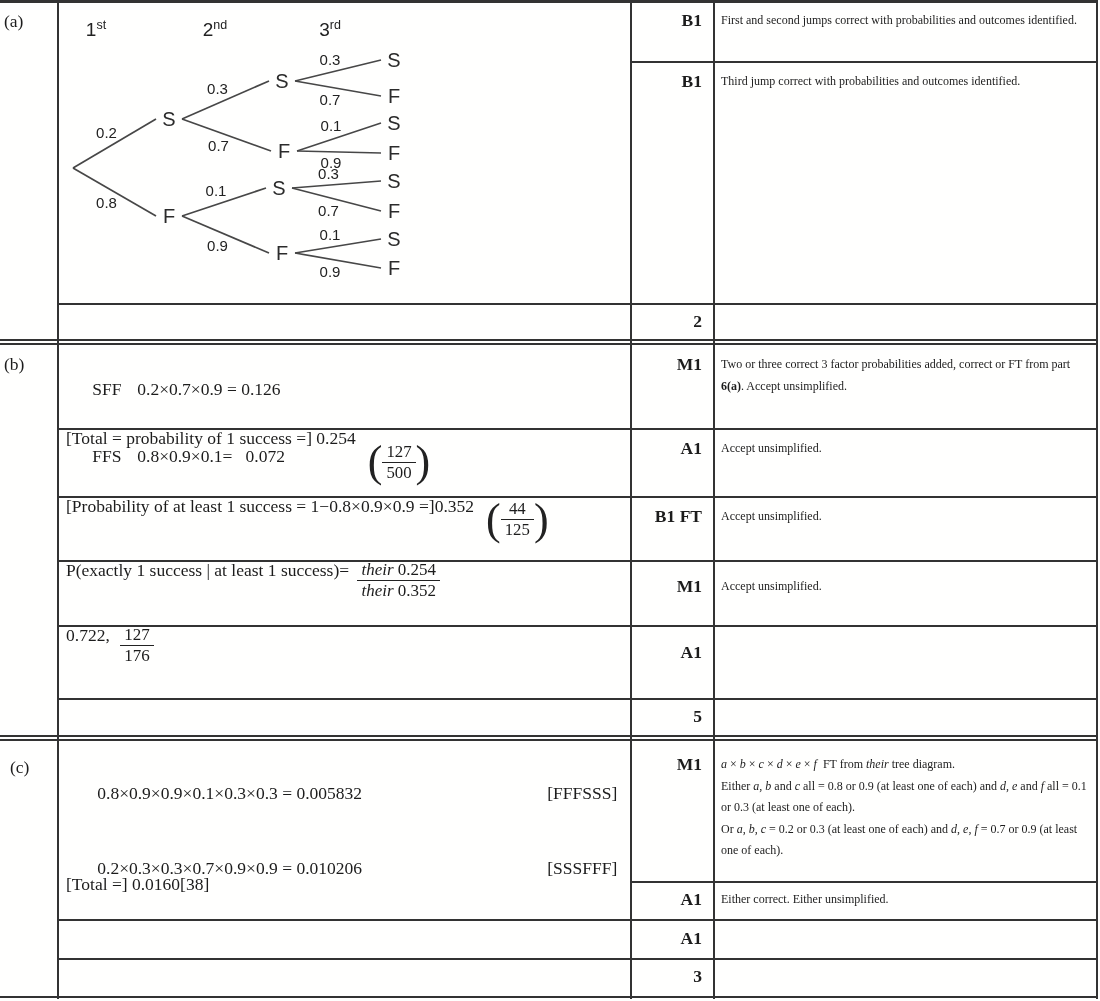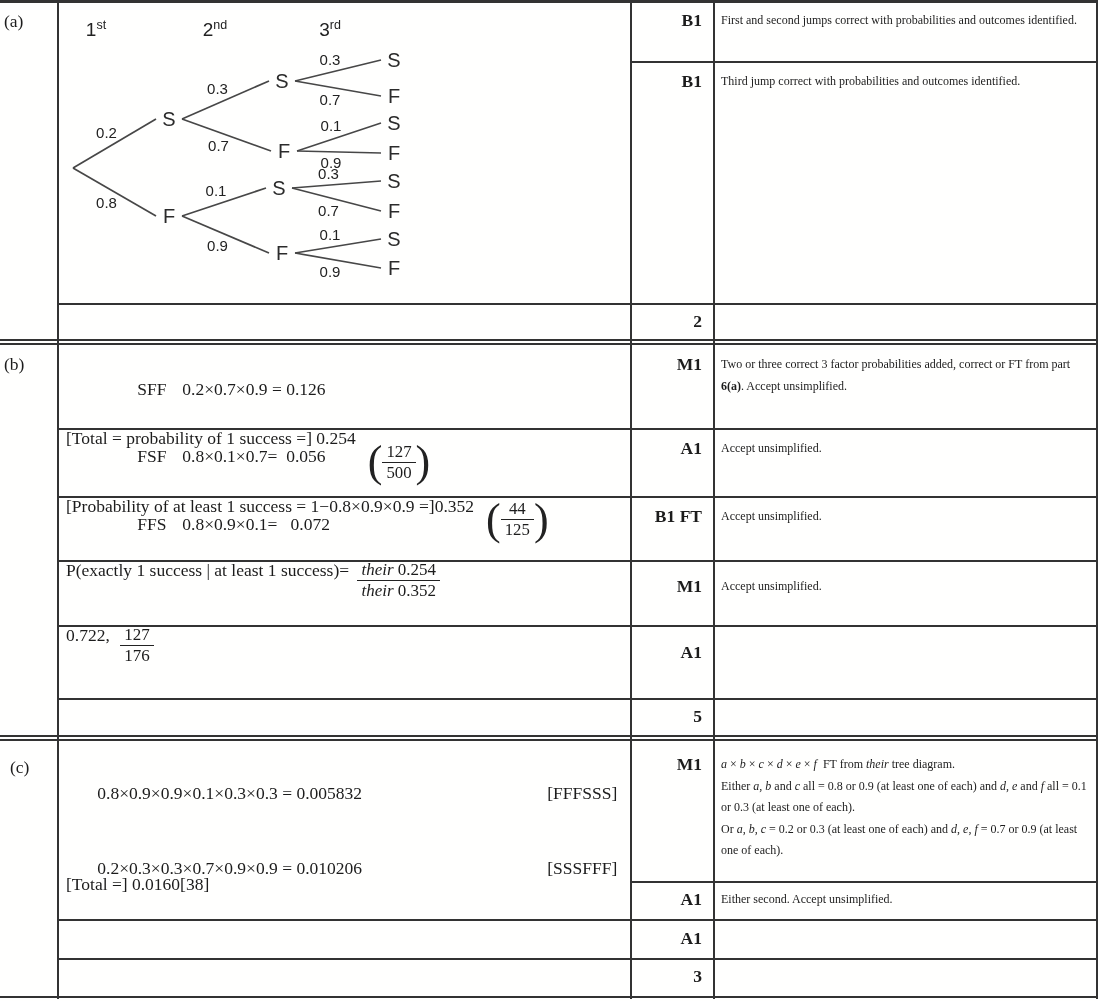--- a/index.html
+++ b/index.html
@@ -8,21 +8,21 @@
   .hl{position:absolute;background:#333;height:1.6px;}
   .vl{position:absolute;background:#333;width:1.6px;}
   .thick{height:2.6px;}
   .plabel{position:absolute;font-size:17.5px;}
   .mark{position:absolute;left:628px;width:74px;text-align:right;font-weight:bold;font-size:17.5px;}
   .total{position:absolute;left:628px;width:74px;text-align:right;font-weight:bold;font-size:17.5px;}
   .comment{position:absolute;left:721px;width:374px;font-size:12px;line-height:21.5px;white-space:pre-wrap;}
   .math{font-size:17.5px;white-space:pre;}
   .mline{line-height:22.5px;}
   .cline{line-height:25px;}
-  .wlabel{display:inline-block;width:45px;margin-left:45px;}
+  .wlabel{display:inline-block;width:45px;}
   .cexpr{display:inline-block;width:450px;}
   .mrow{position:absolute;display:flex;}
   .frac{display:inline-block;text-align:center;vertical-align:middle;font-size:16.8px;line-height:1.18;white-space:pre;}
   .frac .fn{display:block;border-bottom:1.4px solid #222;padding:0 4px;}
   .frac .fd{display:block;padding:0 4px;}
   .pgroup{display:inline-flex;align-items:center;margin-left:12px;}
   .bigp{font-size:44px;line-height:0;color:#222;font-weight:400;transform:scaleY(1.02);}
   i{font-style:italic;}
 </style>
 </head>
@@ -108,23 +108,20 @@
   <div class="comment" style="top:10px">First and second jumps correct with probabilities and outcomes identified.</div>
   <div class="mark" style="top:71px">B1</div>
   <div class="comment" style="top:71px">Third jump correct with probabilities and outcomes identified.</div>
   <div class="total" style="top:311px">2</div>
 
   <div style="position:absolute;left:66px;top:355px">
     <div class="math mline">
       <span class="wlabel">SFF</span><span>0.2×0.7×0.9 = 0.126</span>
     </div>
     <div class="math mline">
-      <span class="wlabel">FSF</span><span>0.8×0.1×0.7=  0.056</span>
-    </div>
-    <div class="math mline">
       <span class="wlabel">FFS</span><span>0.8×0.9×0.1=   0.072</span>
     </div>
   </div>
 
   <div class="mrow" style="left:66px;top:428px;height:68px">
     <span class="math">[Total = probability of 1 success =] 0.254</span>
     <span class="pgroup">
         <span class="bigp">(</span>
         <span class="frac"><span class="fn">127</span><span class="fd">500</span></span>
         <span class="bigp">)</span>
@@ -172,17 +169,17 @@
 
   <div class="mrow" style="left:66px;top:874px;height:39px">
     <span class="math">[Total =] 0.0160[38]</span>
   </div>
 
   <div class="mark" style="top:754px">M1</div>
   <div class="comment" style="top:754px"><i>a</i> × <i>b</i> × <i>c</i> × <i>d</i> × <i>e</i> × <i>f</i>  FT from <i>their</i> tree diagram.
 Either <i>a</i>, <i>b</i> and <i>c</i> all = 0.8 or 0.9 (at least one of each) and <i>d</i>, <i>e</i> and <i>f</i> all = 0.1 or 0.3 (at least one of each).
 Or <i>a</i>, <i>b</i>, <i>c</i> = 0.2 or 0.3 (at least one of each) and <i>d</i>, <i>e</i>, <i>f</i> = 0.7 or 0.9 (at least one of each).</div>
   <div class="mark" style="top:889px">A1</div>
-  <div class="comment" style="top:889px">Either second. Accept unsimplified.</div>
+  <div class="comment" style="top:889px">Either correct. Either unsimplified.</div>
   <div class="mark" style="top:928px">A1</div>
   <div class="total" style="top:966px">3</div>
 
 </div>
 
 </body></html>

